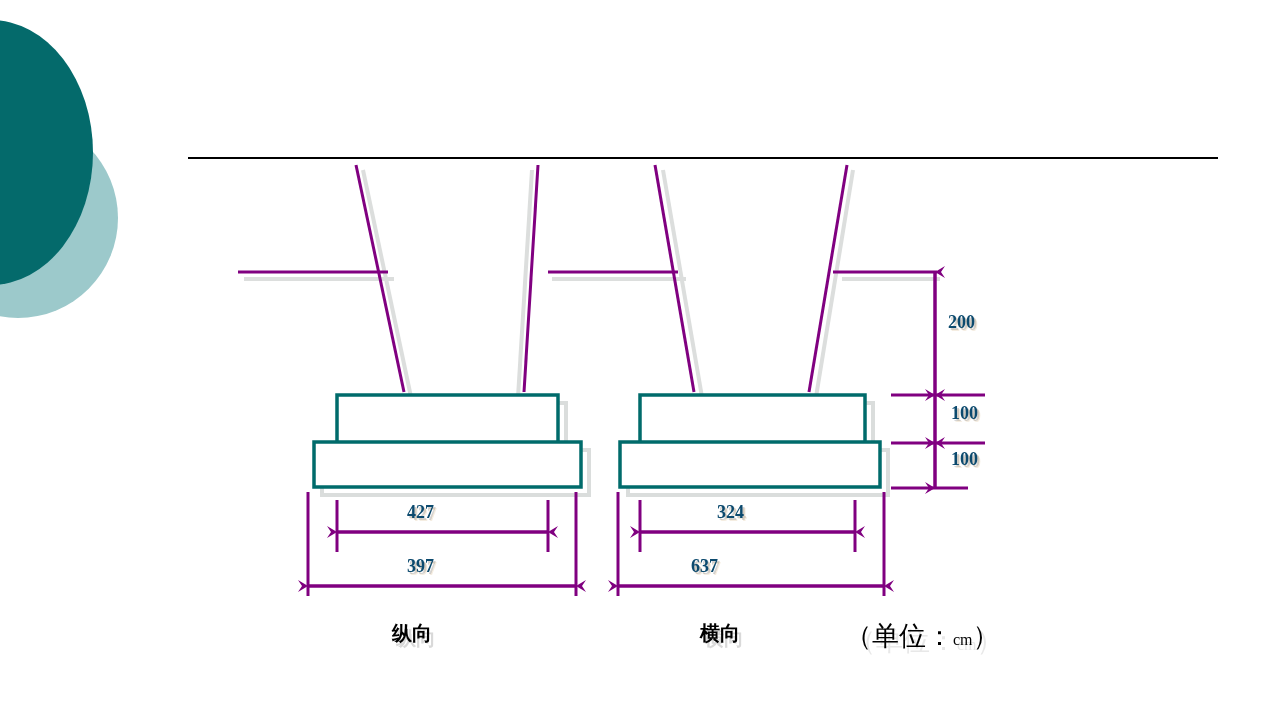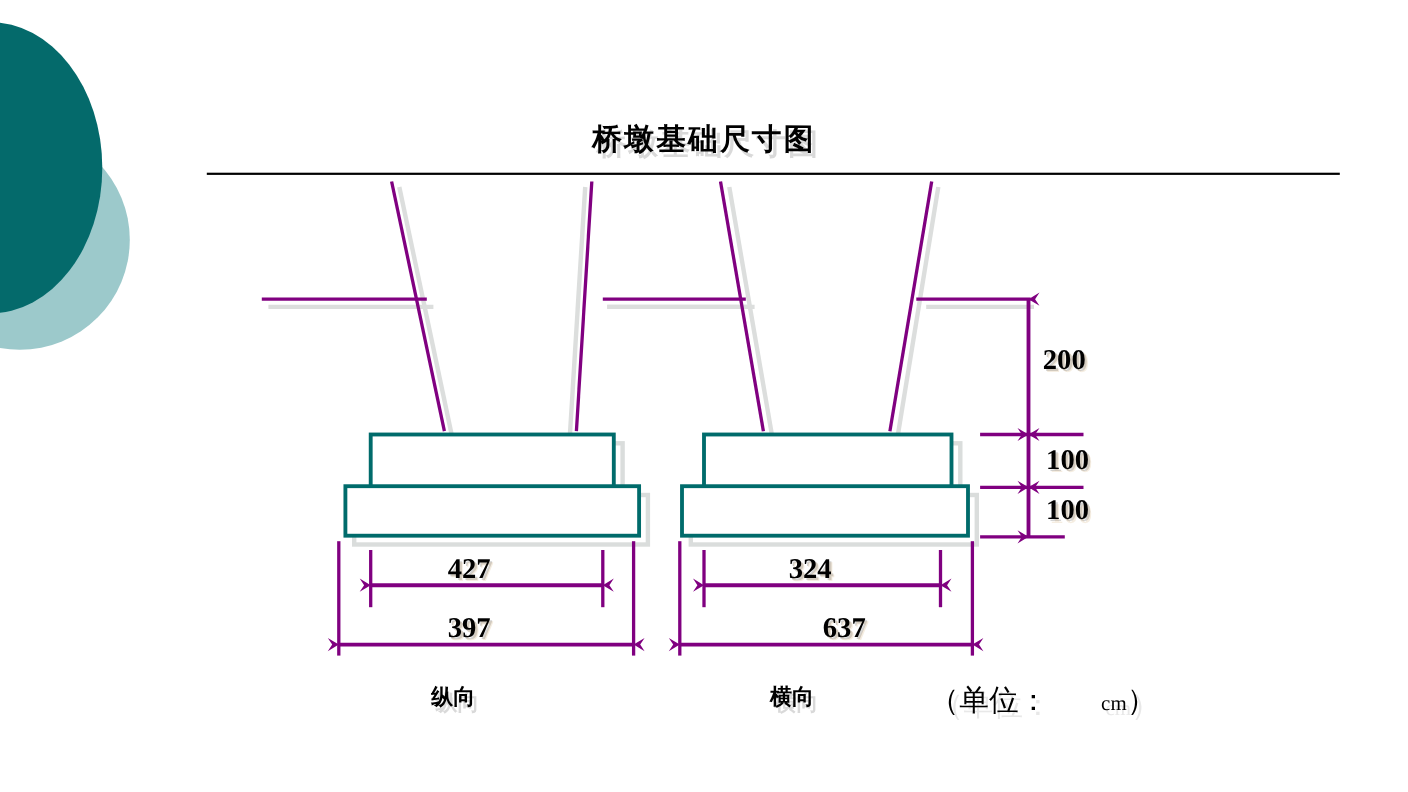--- a/index.html
+++ b/index.html
@@ -88,53 +88,49 @@
     position: absolute;
     left: 845px;
     top: 618px;
     font-family: "Liberation Serif", "DejaVu Serif", serif;
     font-size: 27px;
     color: #000000;
     text-shadow: 4px 5px 0 #e8e8e8;
     white-space: nowrap;
   }
   .unit-note .cm {
-    font-size: 19px;
-    margin-left: 48px;
+    font-size: 16px;
   }
 
   
   .dim-label {
     position: absolute;
     font-family: "Liberation Serif", "DejaVu Serif", serif;
-    font-size: 26px;
+    font-size: 18px;
     font-weight: bold;
-    color: #000000;
+    color: #0c4a6e;
     text-shadow: 3px 3px 0 #cfa56a33, 2px 2px 0 #d4d4d4;
     white-space: nowrap;
   }
   .dim-427 { left: 407px; top: 502px; font-family: Liberation Serif, serif; }
   .dim-627 { left: 407px; top: 556px; }
   .dim-437 { left: 717px; top: 502px; }
-  .dim-637 { left: 748px; top: 556px; }
+  .dim-637 { left: 691px; top: 556px; }
   .dim-200 { left: 948px; top: 312px; }
   .dim-100a { left: 951px; top: 403px; }
   .dim-100b { left: 951px; top: 449px; }
 </style>
 </head>
 <body>
 
 <div id="slide">
 
   <div class="deco-circle-light"></div>
   <div class="deco-circle-dark"></div>
 
-  <div class="title-wrap">
-    <span class="title-text">桥墩基础尺寸图</span>
-  </div>
   <div class="header-rule"></div>
 
   <svg id="drawing" width="1280" height="720" viewBox="0 0 1280 720" xmlns="http://www.w3.org/2000/svg">
 
     <defs>
       <marker id="arrowL" markerWidth="14" markerHeight="14" refX="11" refY="7" orient="auto" markerUnits="userSpaceOnUse">
         <path d="M11,7 L1,1 L5,7 L1,13 Z" fill="#800080"></path>
       </marker>
       <marker id="arrowR" markerWidth="14" markerHeight="14" refX="3" refY="7" orient="auto" markerUnits="userSpaceOnUse">
         <path d="M3,7 L13,1 L9,7 L13,13 Z" fill="#800080"></path>

